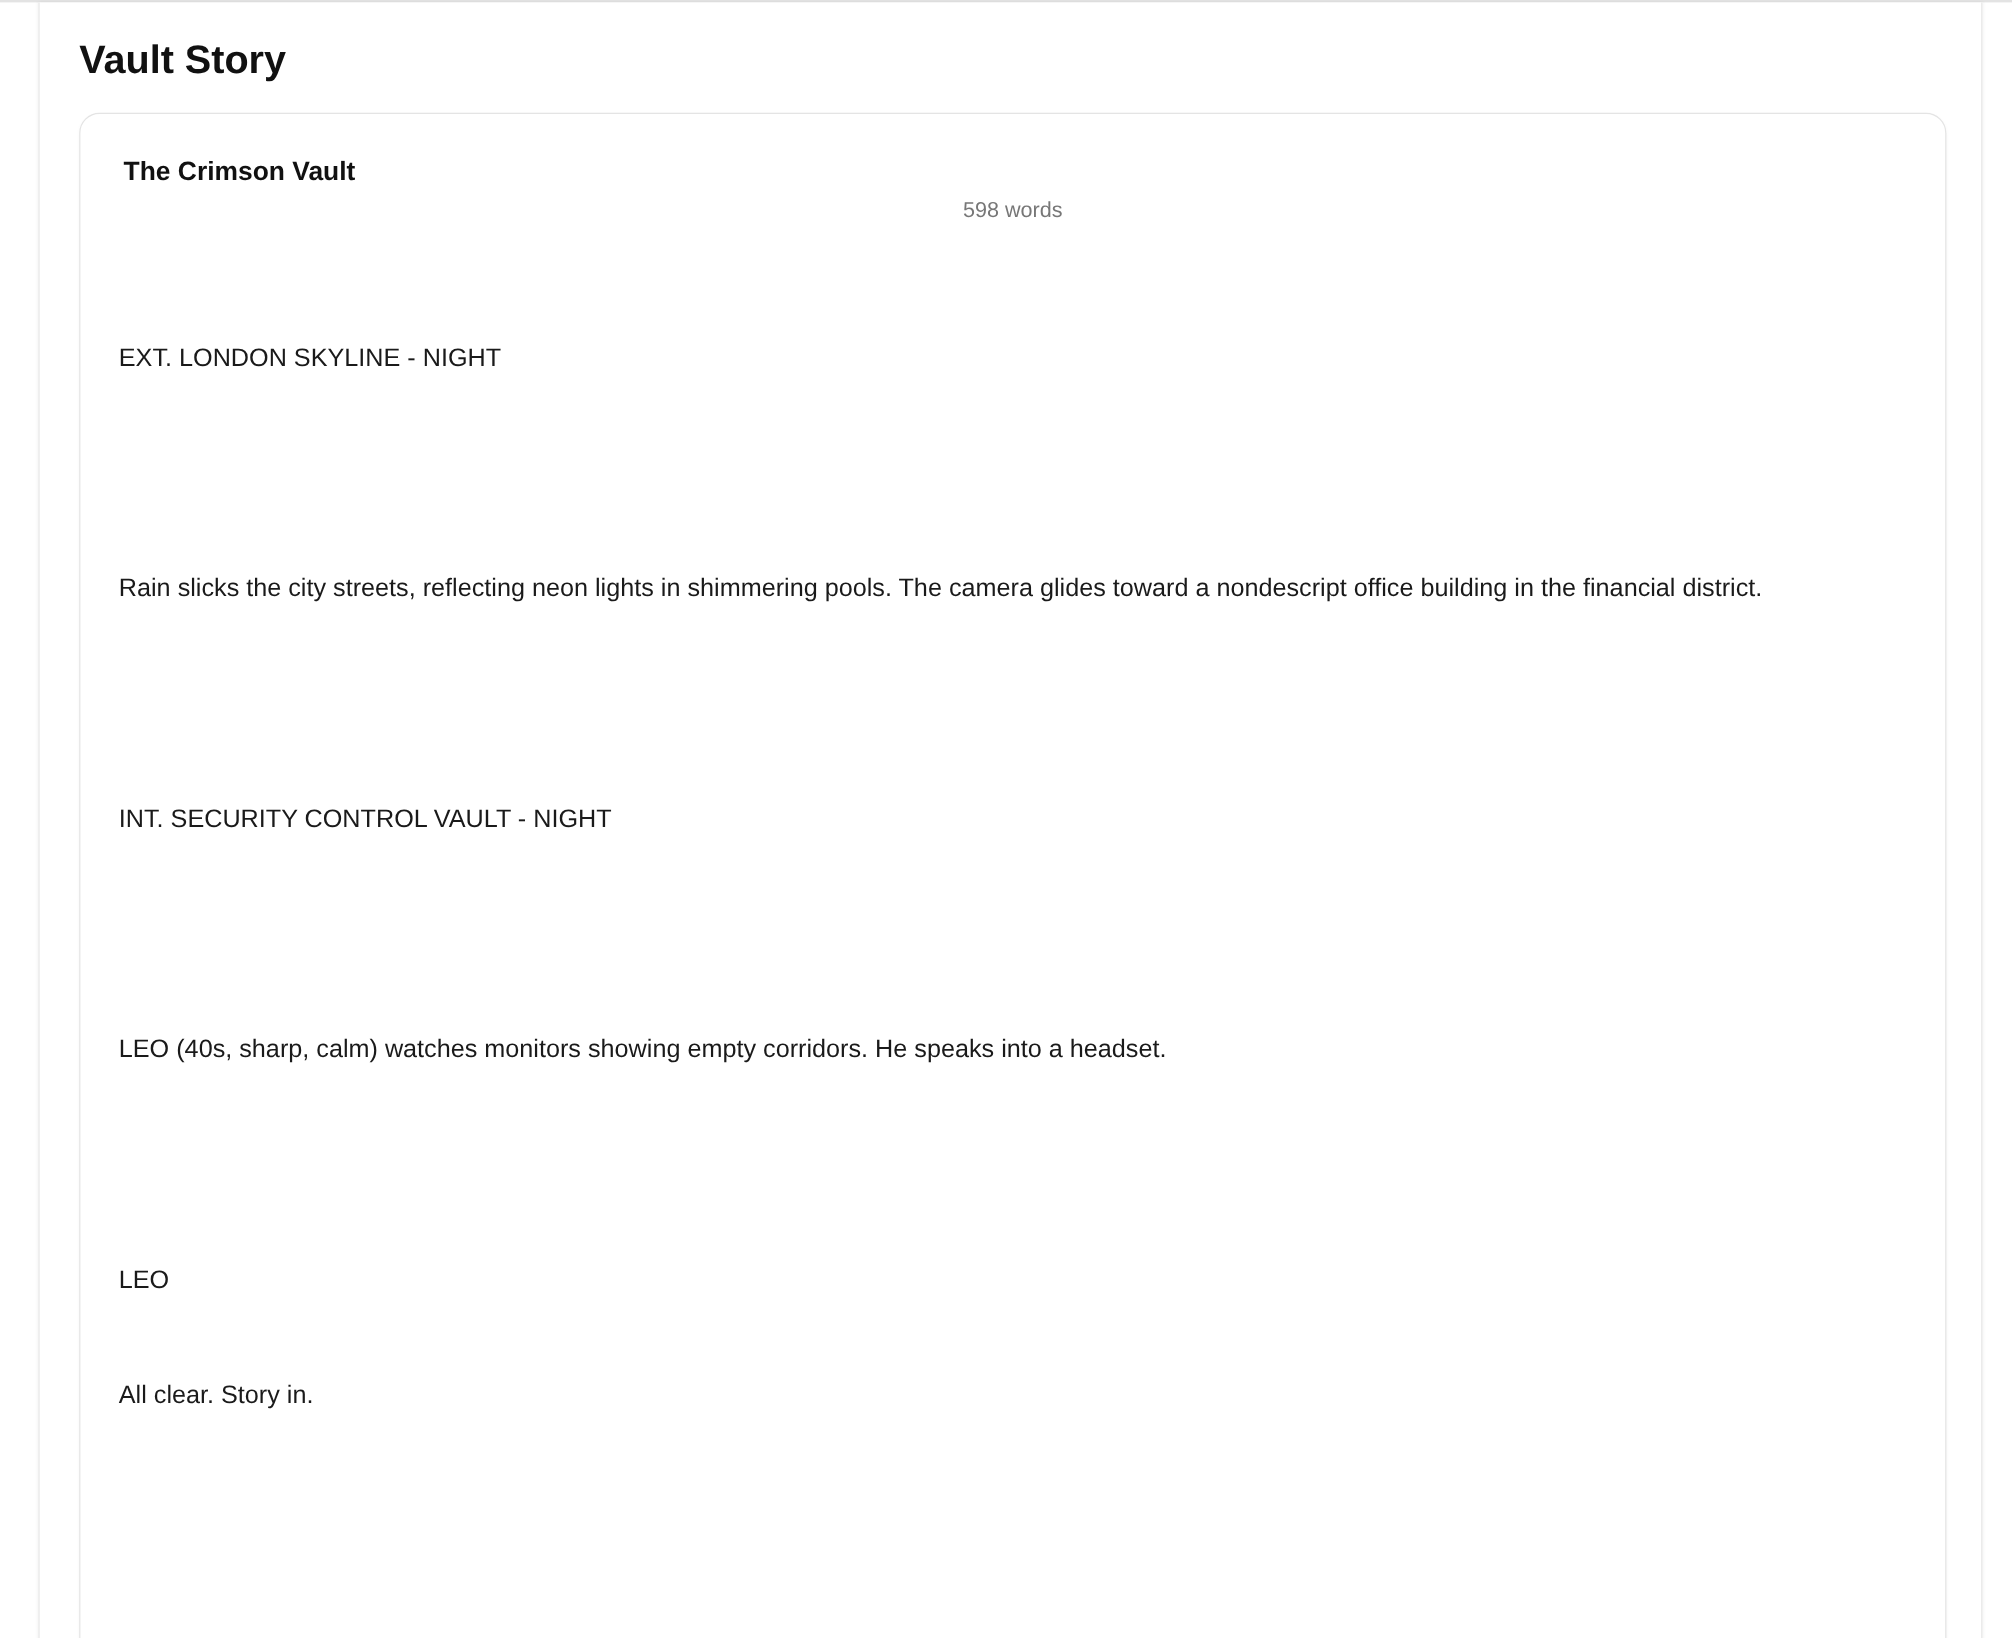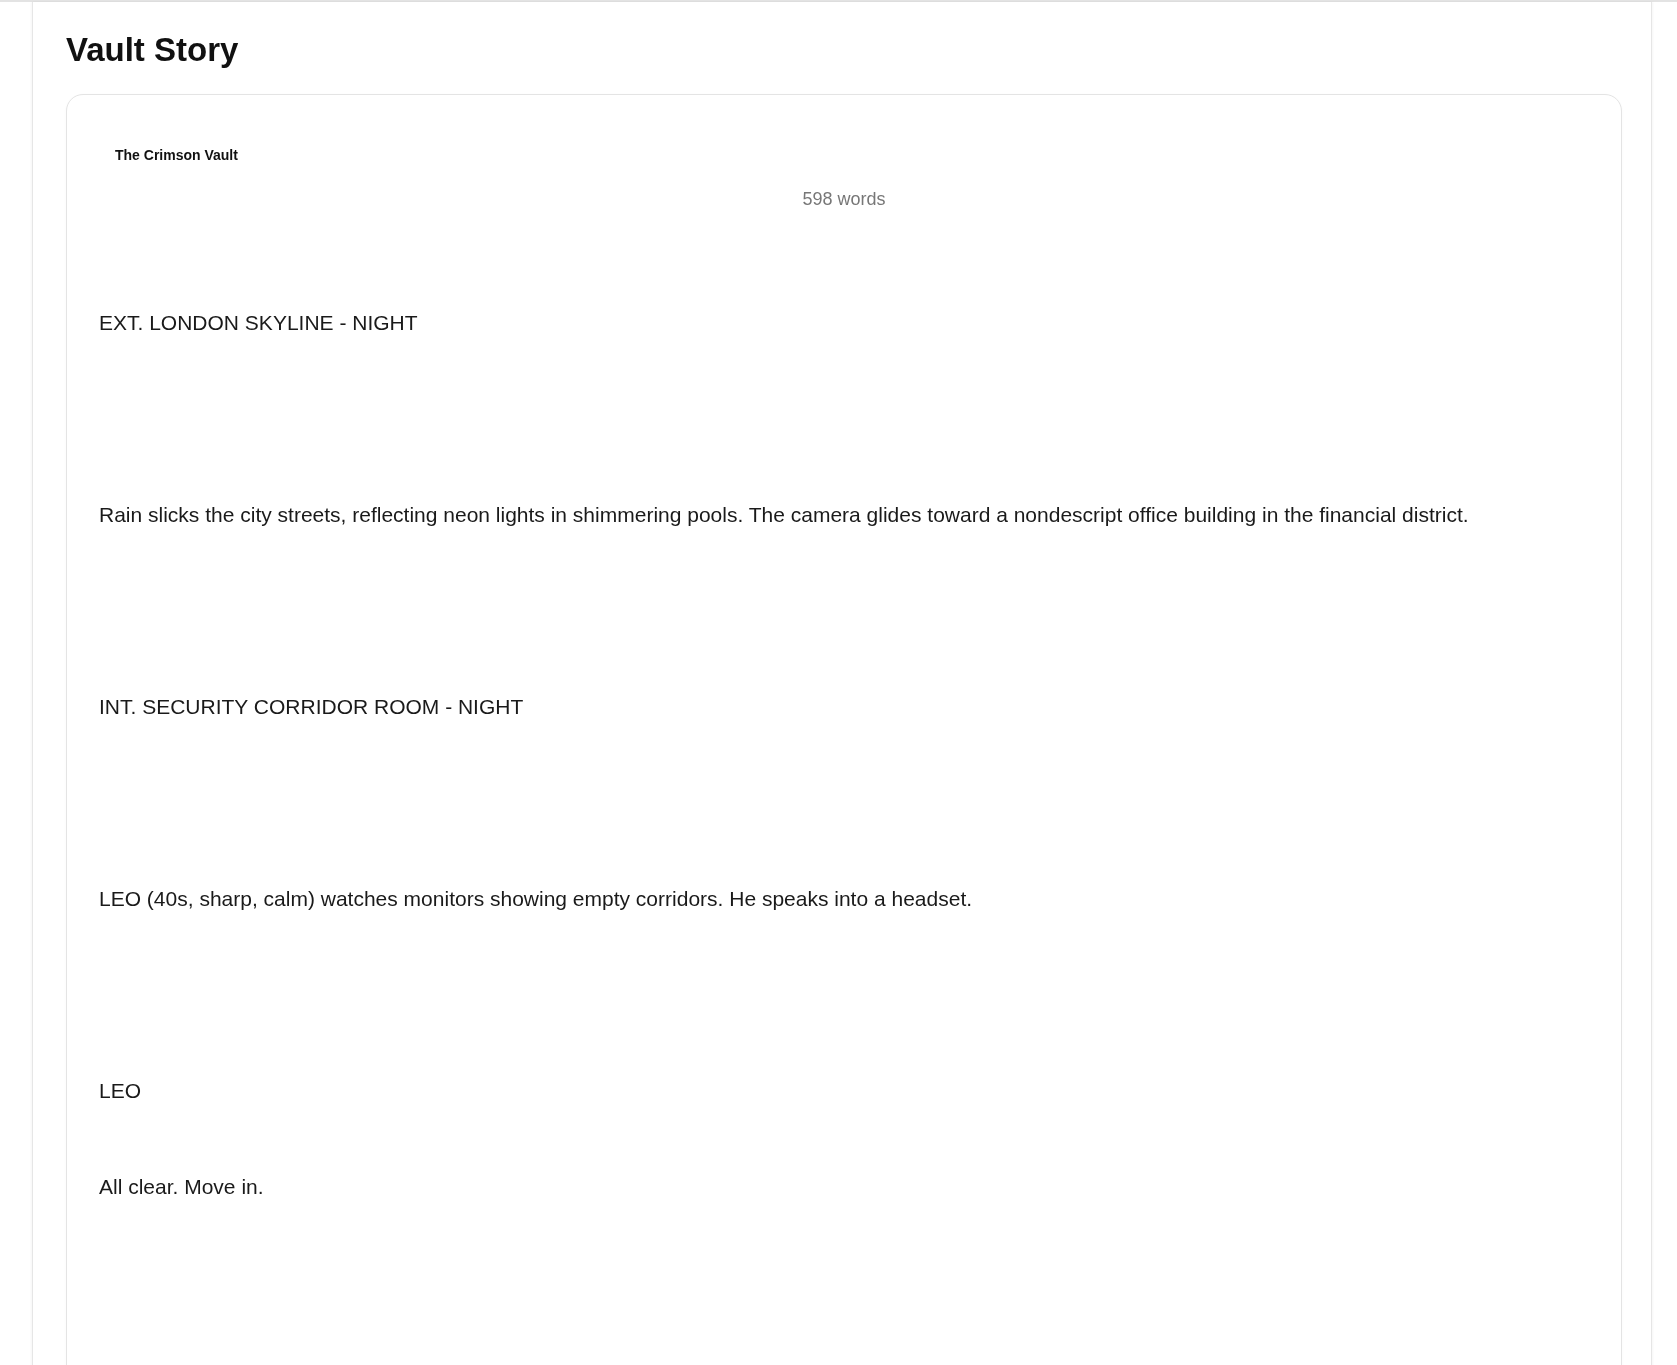--- a/index.html
+++ b/index.html
@@ -52,22 +52,22 @@
       width: 1556px;
       height: 1400px;
       border: 1px solid #e4e4e4;
       border-radius: 17px;
       box-sizing: border-box;
       padding: 29px 32px 0 32px;
       background: #ffffff;
       box-shadow: 0 1px 3px rgba(0,0,0,0.03);
     }
     .story-title {
-      margin: 16px;
-      font-size: 14px;
+      margin: 4px;
+      font-size: 22px;
       line-height: 30px;
       font-weight: 700;
       color: #111111;
     }
     .story-meta {
       margin: 2px 0 0 0;
       font-size: 18px;
       line-height: 26px;
       color: #777777;
       text-align: center;
@@ -95,26 +95,26 @@
 
   <div class="story-card">
     <h2 class="story-title">The Crimson Vault</h2>
     <div class="story-meta">598 words</div>
 
     <div class="story-body">
       <span class="story-line">EXT. LONDON SKYLINE - NIGHT</span>
       <span class="story-line"></span>
       <span class="story-line">Rain slicks the city streets, reflecting neon lights in shimmering pools. The camera glides toward a nondescript office building in the financial district.</span>
       <span class="story-line"></span>
-      <span class="story-line">INT. SECURITY CORRIDOR ROOM - NIGHT</span>
+      <span class="story-line">INT. SECURITY CONTROL VAULT - NIGHT</span>
       <span class="story-line"></span>
       <span class="story-line">LEO (40s, sharp, calm) watches monitors showing empty corridors. He speaks into a headset.</span>
       <span class="story-line"></span>
       <span class="story-line">LEO</span>
-      <span class="story-line">All clear. Move in.</span>
+      <span class="story-line">All clear. Story in.</span>
       <span class="story-line"></span>
       
       
       
       
       
       
       
       
       

